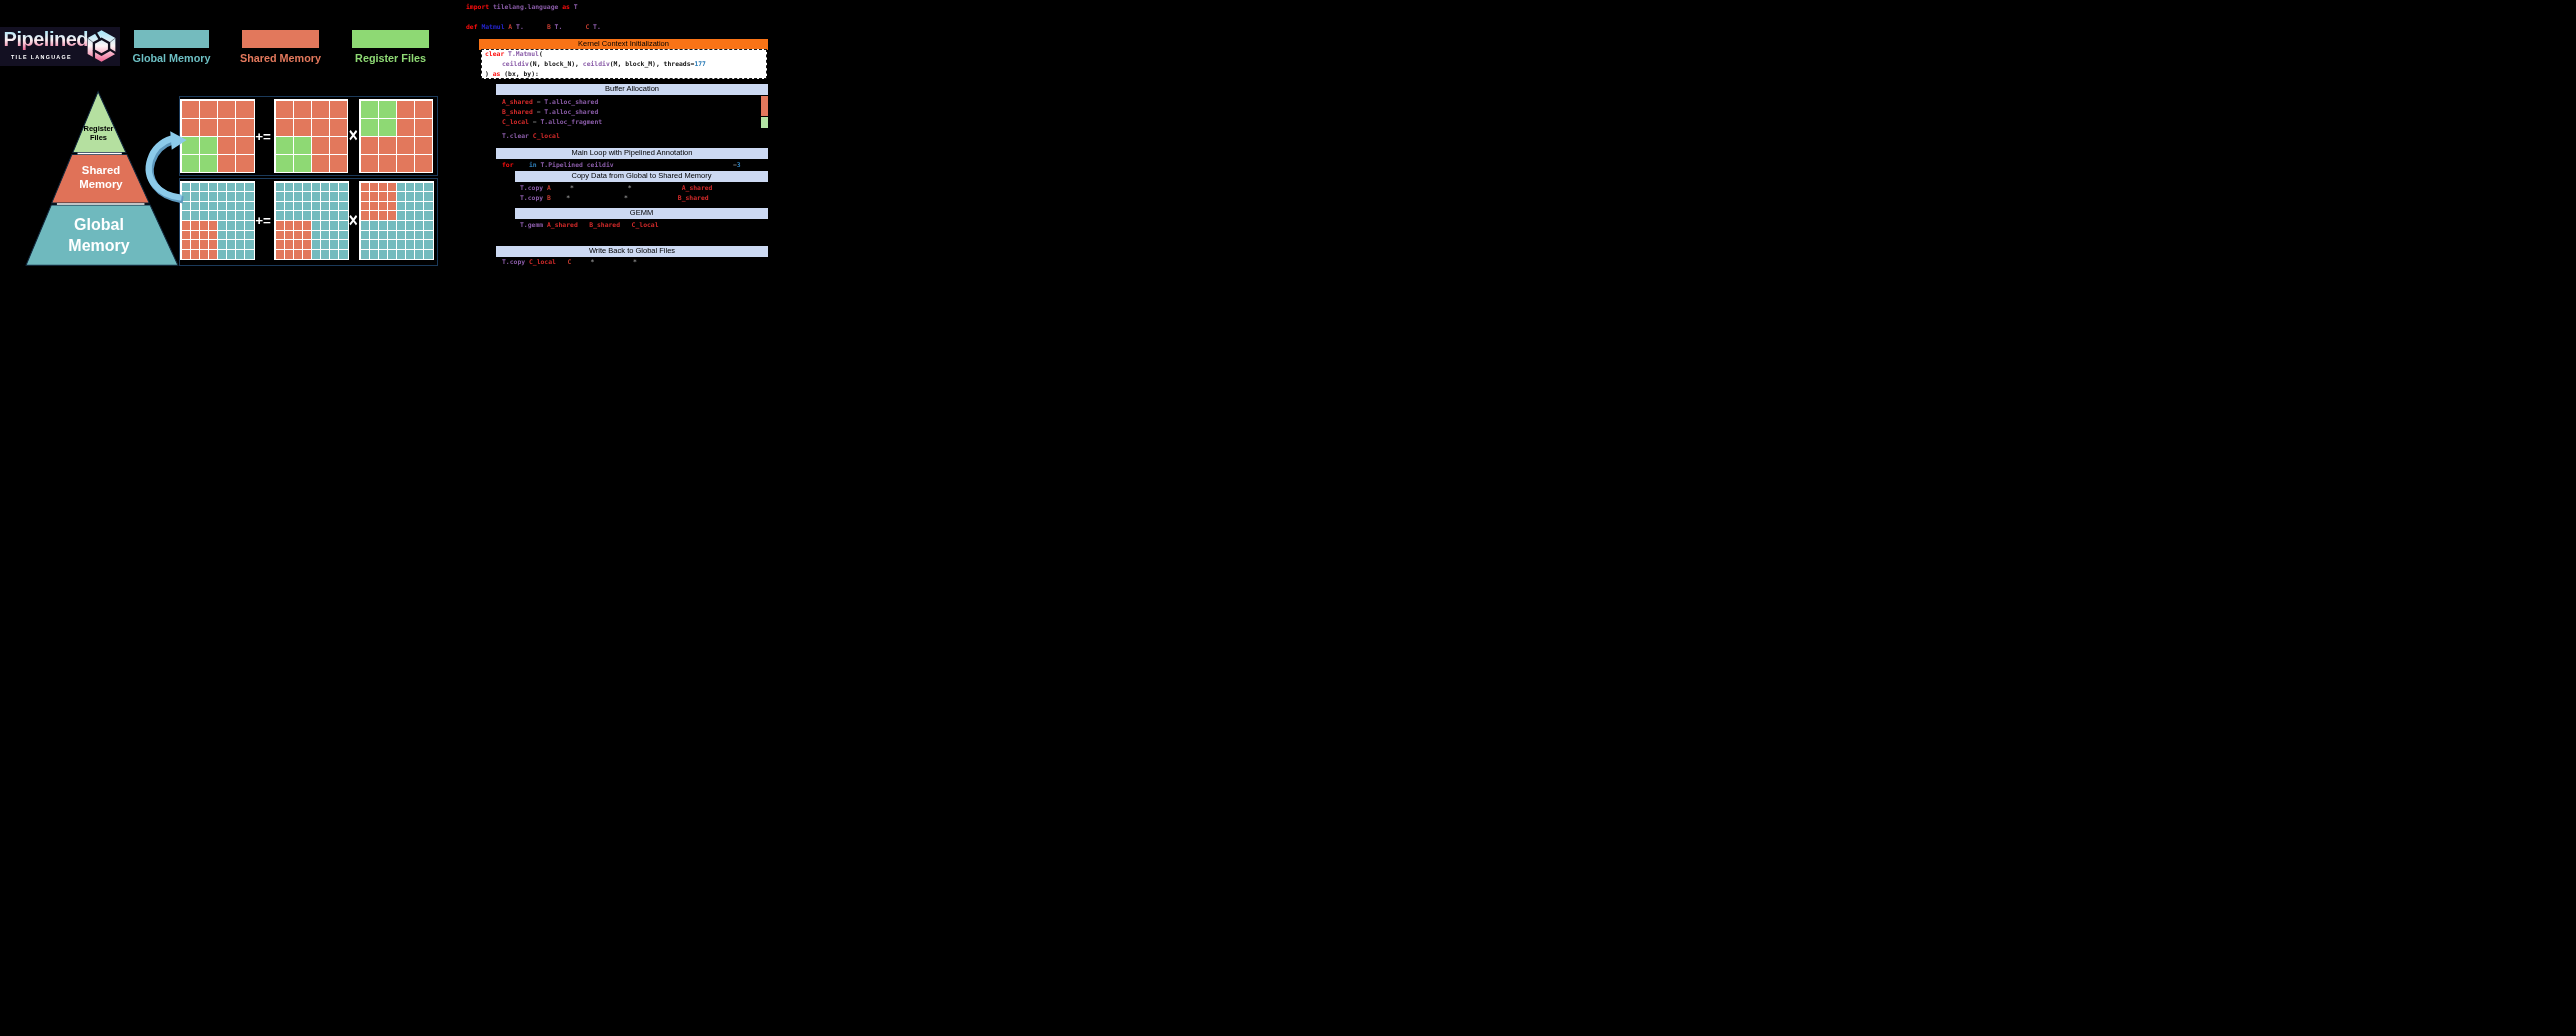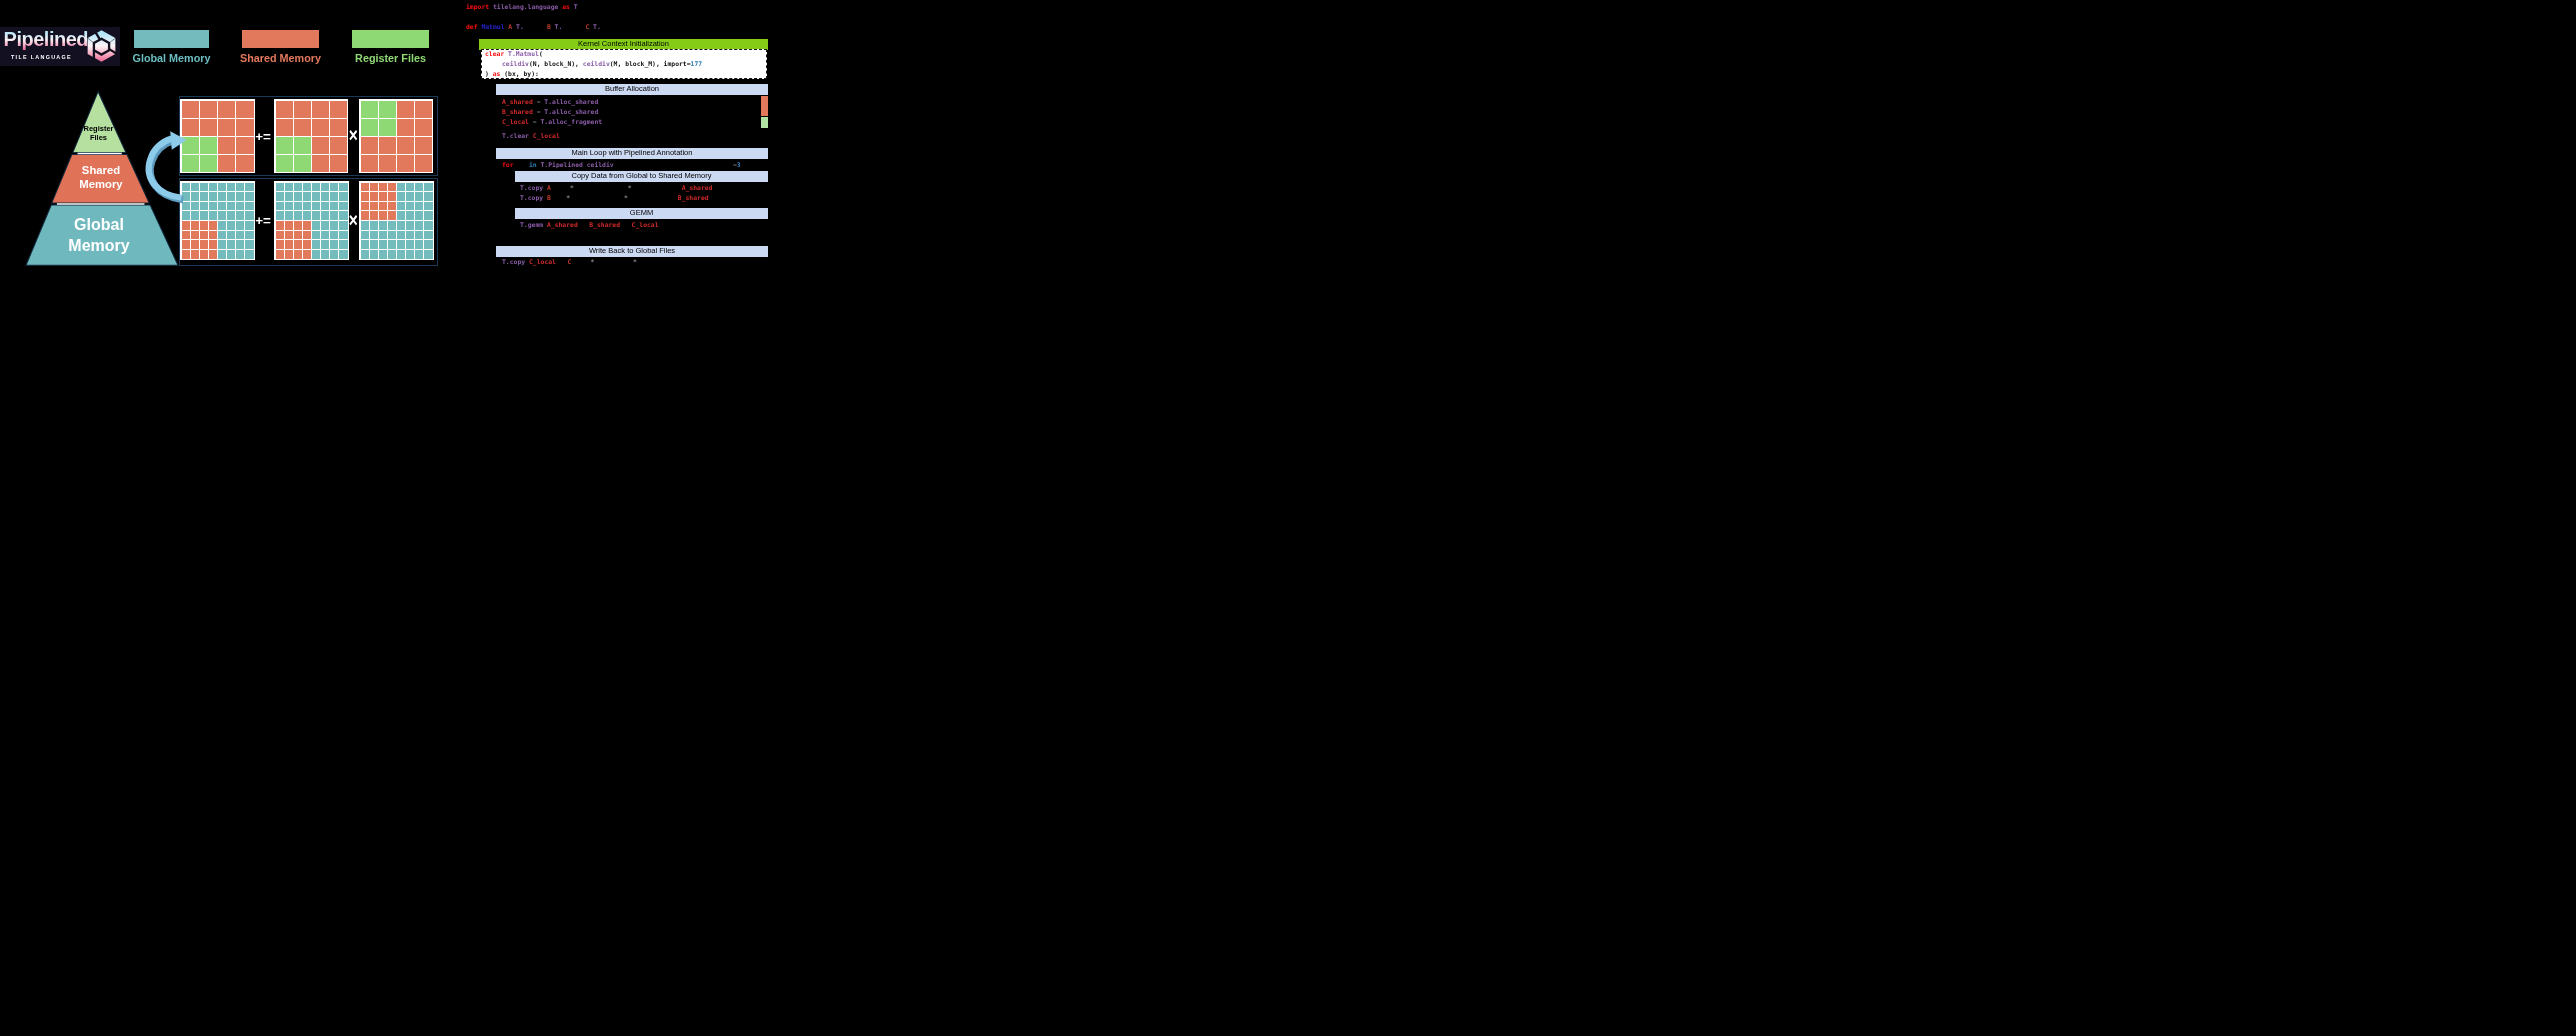--- a/index.html
+++ b/index.html
@@ -350,24 +350,24 @@
     <path d="M352,384 C302,378 280,344 291,310 C298,288 314,275 333,269" fill="none" stroke-width="12" stroke="#8CCBEA"></path>
     <polygon points="330,255 362,272 333,291" fill="#8CCBEA"></polygon>
   </svg>
   <div class="pyr-label pyr-register">Register Files</div>
   <div class="pyr-label pyr-shared">Shared Memory</div>
   <div class="pyr-label pyr-global">Global Memory</div>
 
   <div class="code" style="left:466px;top:3.1px;"><span class="c-kw">import</span><span class="c-sp"> </span><span class="c-pur">tilelang.language</span><span class="c-sp"> </span><span class="c-kw">as</span><span class="c-sp"> </span><span class="c-pur">T</span></div>
   <div class="code" style="left:466px;top:23px;"><span class="c-kw">def</span><span class="c-sp"> </span><span class="c-fn">Matmul</span><span class="c-sp"> </span><span class="c-arg">A</span><span class="c-sp"> </span><span class="c-pur">T.</span><span class="c-sp">      </span><span class="c-arg">B</span><span class="c-sp"> </span><span class="c-pur">T.</span><span class="c-sp">      </span><span class="c-arg">C</span><span class="c-sp"> </span><span class="c-pur">T.</span></div>
 
-  <div class="banner" style="left: 479px; top: 39px; width: 289px; background: #84cc16;">Kernel Context Initialization</div>
+  <div class="banner" style="left: 479px; top: 39px; width: 289px; background: #f97316;">Kernel Context Initialization</div>
   <div class="kbox"></div>
   <div class="code" style="left:485px;top:50px;color:#000;"><span class="c-kw">clear</span><span class="c-sp"> </span><span class="c-pur">T.Matmul</span><span class="c-blk">(</span></div>
-  <div class="code" style="left:502px;top:60px;color:#000;"><span class="c-pur">ceildiv</span><span class="c-blk">(N, block_N), </span><span class="c-pur">ceildiv</span><span class="c-blk">(M, block_M), import</span><span class="c-eq">=</span><span class="c-num">177</span></div>
+  <div class="code" style="left:502px;top:60px;color:#000;"><span class="c-pur">ceildiv</span><span class="c-blk">(N, block_N), </span><span class="c-pur">ceildiv</span><span class="c-blk">(M, block_M), threads</span><span class="c-eq">=</span><span class="c-num">177</span></div>
   <div class="code" style="left:485px;top:70px;color:#000;"><span class="c-blk">) </span><span class="c-kw">as</span><span class="c-blk"> (bx, by):</span></div>
 
   <div class="banner" style="left: 496px; top: 84px; width: 272px; background: rgb(204, 217, 242);">Buffer Allocation</div>
   <div class="code" style="left:502px;top:98px;"><span class="c-var">A_shared</span><span class="c-sp"> </span><span class="c-eq">=</span><span class="c-sp"> </span><span class="c-pur">T.alloc_shared</span></div>
   <div class="code" style="left:502px;top:108px;"><span class="c-var">B_shared</span><span class="c-sp"> </span><span class="c-eq">=</span><span class="c-sp"> </span><span class="c-pur">T.alloc_shared</span></div>
   <div class="code" style="left:502px;top:118px;"><span class="c-var">C_local</span><span class="c-sp"> </span><span class="c-eq">=</span><span class="c-sp"> </span><span class="c-pur">T.alloc_fragment</span></div>
   <div class="code" style="left:502px;top:132px;"><span class="c-pur">T.clear</span><span class="c-sp"> </span><span class="c-var">C_local</span></div>
   <div class="bar" style="left: 761px; top: 96px; height: 19.6px; background: rgb(226, 120, 92);"></div>
   <div class="bar" style="left: 761px; top: 117px; height: 10.8px; background: rgb(178, 226, 163);"></div>
 

